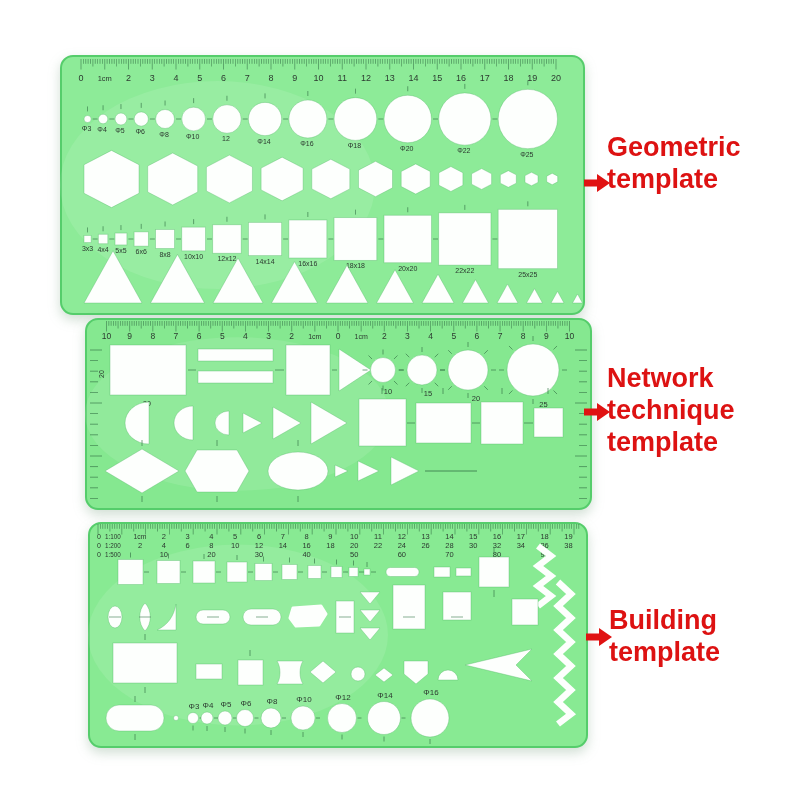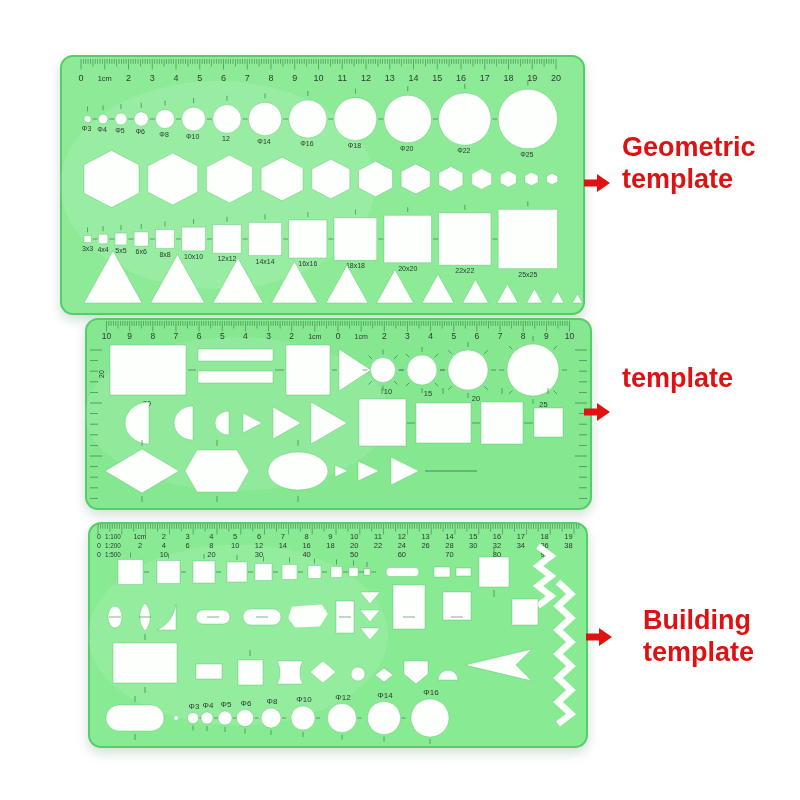--- a/index.html
+++ b/index.html
@@ -4,27 +4,27 @@
 <style>
   html,body{margin:0;padding:0;background:#ffffff;}
   .stage{position:relative;width:800px;height:800px;background:#ffffff;overflow:hidden;
          font-family:"Liberation Sans",sans-serif;}
   .stencil{position:absolute;filter:drop-shadow(0 5px 6px rgba(90,140,100,0.28));}
   #tpl-geometric{left:60px;top:55px;}
   #tpl-network{left:85px;top:318px;}
   #tpl-building{left:88px;top:522px;}
   svg text{font-family:"Liberation Sans",sans-serif;fill:#2c3a30;}
   .callout{position:absolute;color:#dd1212;font-weight:bold;font-size:27px;line-height:32px;}
-  .callout .lines{margin-left:38px;}
+  .callout .lines{margin-left:23px;}
   .callout .arr{position:absolute;left:0;}
   #co-geometric{left:584px;top:131px;}
   #co-geometric .arr{top:42px;}
   #co-network{left:584px;top:362px;}
   #co-network .arr{top:40px;}
-  #co-building{left:586px;top:604px;padding-left:19px;}
+  #co-building{left:586px;top:604px;}
   #co-building .arr{top:23px;}
 </style>
 </head>
 <body>
 
 <div class="stage">
 
   <svg id="tpl-geometric" class="stencil" width="525" height="260" viewBox="0 0 525 260">
       <rect x="1" y="1" width="523" height="258" rx="12" fill="#8deb98" stroke="#55cd6b" stroke-width="2"></rect>
       <ellipse cx="157.5" cy="130" rx="157.5" ry="104" fill="#ffffff" opacity="0.1"></ellipse>
@@ -1133,20 +1133,22 @@
       <div>Geometric</div>
       <div>template</div>
     </div>
   </div>
 
   <div class="callout" id="co-network">
     <svg class="arr" width="27" height="20" viewBox="0 0 27 20">
       <polygon points="0,6.5 13,6.5 13,1 26,10 13,19 13,13.5 0,13.5" fill="#e01212"></polygon>
     </svg>
     <div class="lines">
+      <div>Network</div>
+      <div>technique</div>
       <div>template</div>
     </div>
   </div>
 
   <div class="callout" id="co-building">
     <svg class="arr" width="27" height="20" viewBox="0 0 27 20">
       <polygon points="0,6.5 13,6.5 13,1 26,10 13,19 13,13.5 0,13.5" fill="#e01212"></polygon>
     </svg>
     <div class="lines">
       <div>Building</div>

